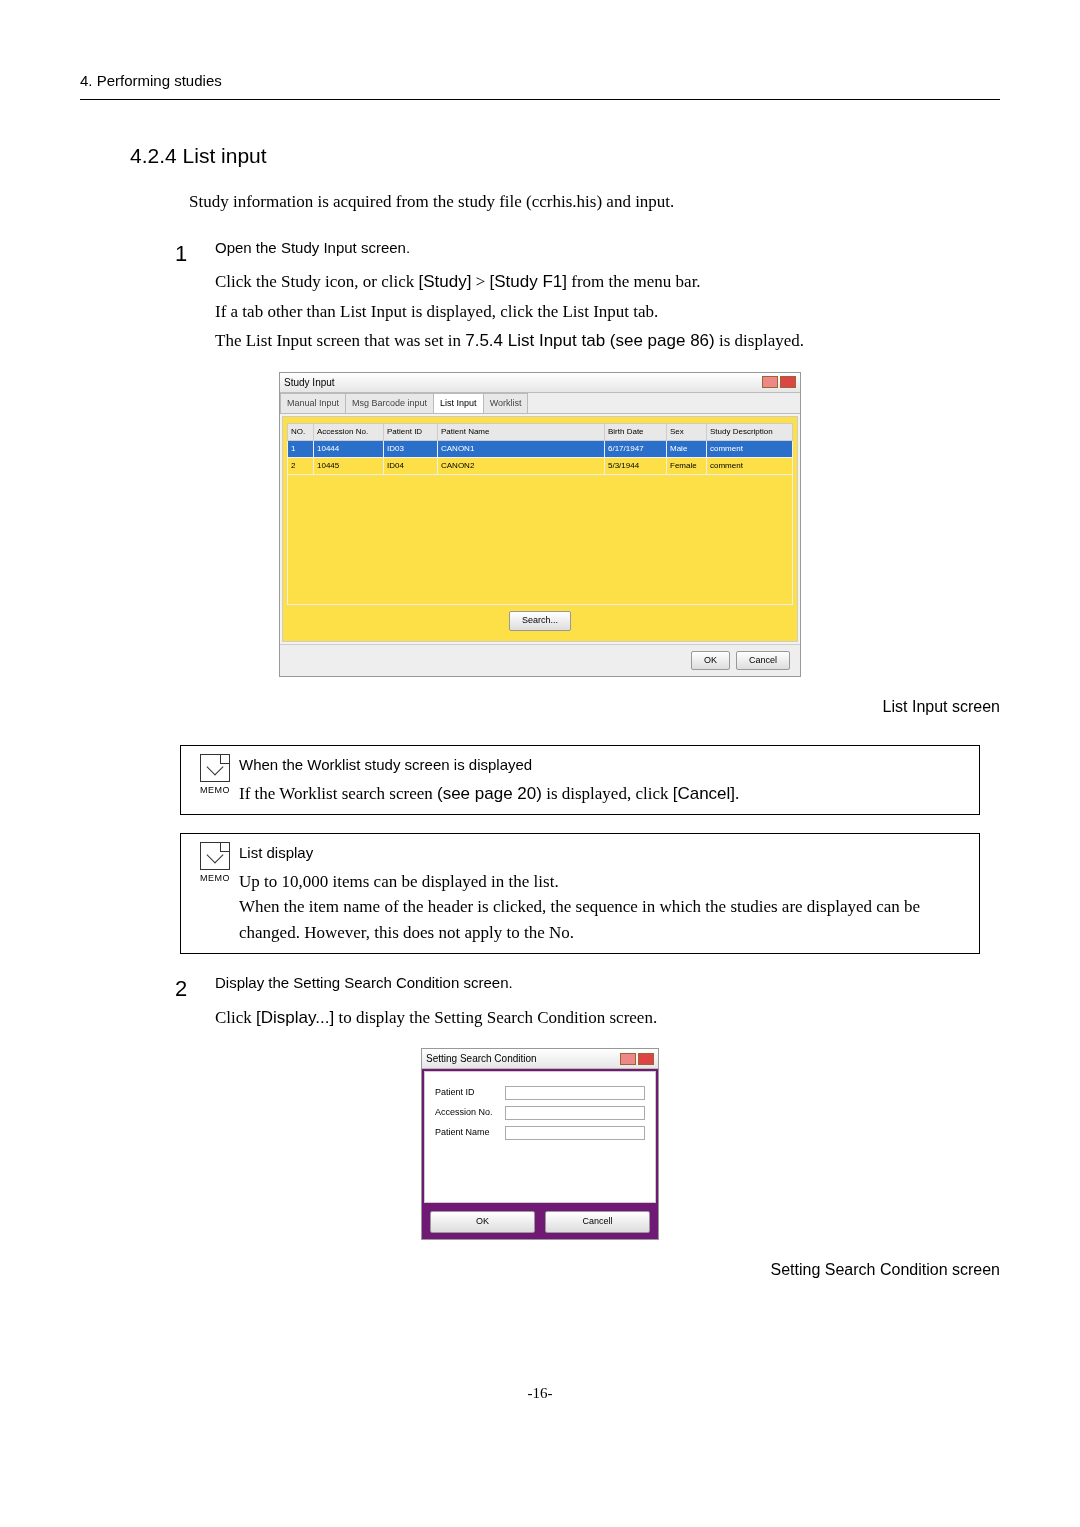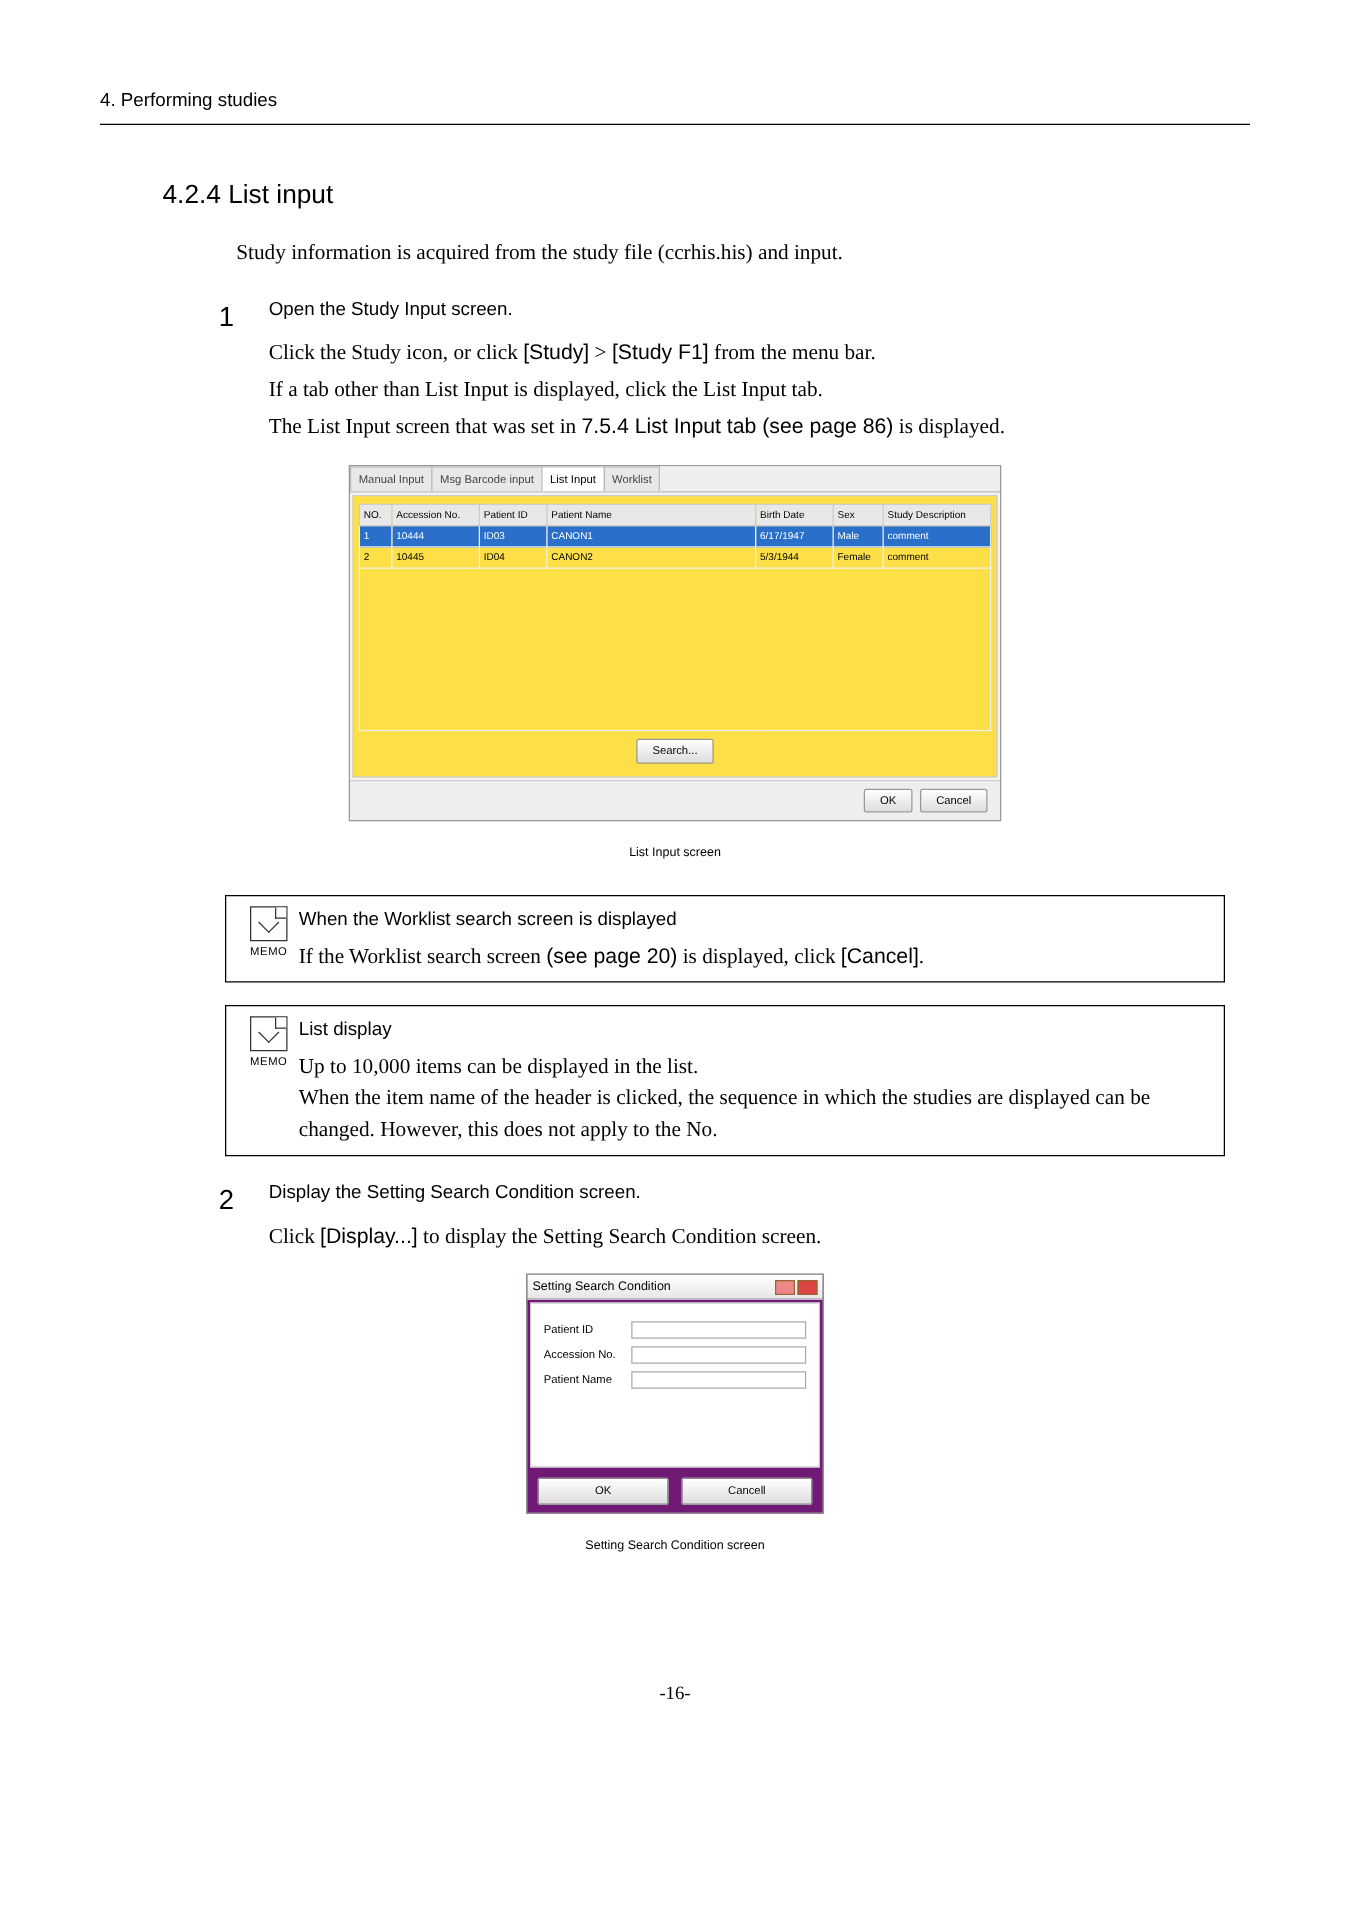--- a/index.html
+++ b/index.html
@@ -8,21 +8,21 @@
   .header { font-family: Arial, sans-serif; font-size: 15px; font-weight: 400; border-bottom: 1.5px solid #000; padding-bottom: 6px; margin-bottom: 40px; }
   .section-title { font-family: Arial, sans-serif; font-size: 21px; font-weight: 400; margin-left: 50px; margin-bottom: 18px; }
   .intro-text { margin-left: 109px; margin-bottom: 22px; font-size: 17px; }
   .step { display: flex; margin-left: 95px; margin-bottom: 10px; }
   .step-num { font-family: Arial, sans-serif; font-size: 22px; font-weight: 400; width: 40px; flex-shrink: 0; }
   .step-body { flex: 1; }
   .step-heading { font-family: Arial, sans-serif; font-size: 15px; font-weight: 400; margin-bottom: 10px; }
   .step-text { font-size: 17px; margin-bottom: 4px; }
   .bold-inline { font-family: Arial, sans-serif; font-weight: 400; }
   .screenshot-wrap { text-align: center; margin: 14px 0 10px 0; }
-  .screenshot-caption { font-family: Arial, sans-serif; font-size: 10px; text-align: center; margin-top: 18px; margin-bottom: 26px; }
+  .screenshot-caption { font-family: Arial, sans-serif; font-size: 16px; text-align: right; margin-top: 18px; margin-bottom: 26px; }
   .memo-box { border: 1px solid #000; margin: 6px 20px 18px 100px; display: flex; padding: 8px 10px; }
   .memo-icon-col { width: 48px; flex-shrink: 0; text-align: center; font-family: Arial, sans-serif; }
   .memo-icon { width: 30px; height: 28px; border: 1px solid #333; position: relative; margin: 0 auto 2px auto; background: #fff; }
   .memo-icon::after { content: ""; position: absolute; top: 0; right: 0; width: 8px; height: 8px; border-left: 1px solid #333; border-bottom: 1px solid #333; background: #fff; }
   .memo-icon-arrow { position: absolute; width: 12px; height: 12px; border-right: 1.5px solid #333; border-bottom: 1.5px solid #333; transform: rotate(45deg); left: 8px; top: 6px; }
   .memo-label { font-size: 9px; letter-spacing: 0.5px; }
   .memo-content { flex: 1; }
   .memo-title { font-family: Arial, sans-serif; font-size: 15px; margin-bottom: 4px; }
   .memo-text { font-size: 17px; }
   .page-num { text-align: center; margin-top: 100px; font-size: 15px; }
@@ -74,20 +74,27 @@
     </div>
     <div class="step-text">If a tab other than List Input is displayed, click the List Input tab.</div>
     <div class="step-text">
       <span>The List Input screen that was set in </span><span class="bold-inline">7.5.4 List Input tab (see page 86)</span><span> is displayed.</span>
     </div>
   </div>
 </div>
 
 <div class="screenshot-wrap">
   <div class="dlg">
+    <div class="dlg-title">
+      <span>Study Input</span>
+      <div class="dlg-title-right">
+        <div class="dlg-ctl" style="background:#e88;"></div>
+        <div class="dlg-ctl"></div>
+      </div>
+    </div>
     <div class="dlg-tabs">
       <div class="dlg-tab inactive">Manual Input</div>
       <div class="dlg-tab inactive">Msg Barcode input</div>
       <div class="dlg-tab active">List Input</div>
       <div class="dlg-tab inactive">Worklist</div>
     </div>
     <div class="dlg-body">
       <table class="tbl">
         <thead>
           <tr>
@@ -137,21 +144,21 @@
 <div class="screenshot-caption">List Input screen</div>
 
 <div class="memo-box">
   <div class="memo-icon-col">
     <div class="memo-icon">
         <div class="memo-icon-arrow"></div>
       </div>
     <div class="memo-label">MEMO</div>
   </div>
   <div class="memo-content">
-    <div class="memo-title">When the Worklist search screen is displayed</div>
+    <div class="memo-title">When the Worklist study screen is displayed</div>
     <div class="memo-text">
       <span>If the Worklist search screen </span><span class="bold-inline">(see page 20)</span><span> is displayed, click </span><span class="bold-inline">[Cancel]</span><span>.</span>
     </div>
   </div>
 </div>
 
 <div class="memo-box">
   <div class="memo-icon-col">
     <div class="memo-icon">
         <div class="memo-icon-arrow"></div>

